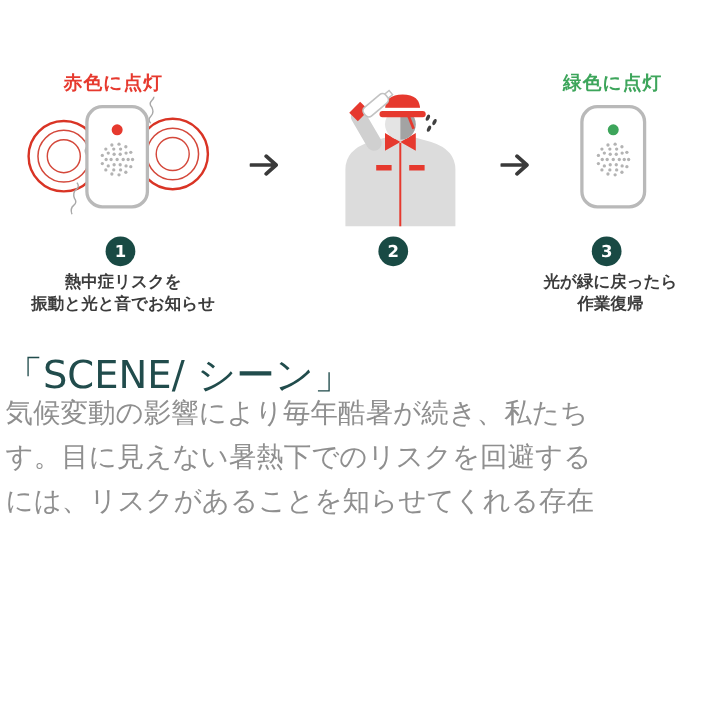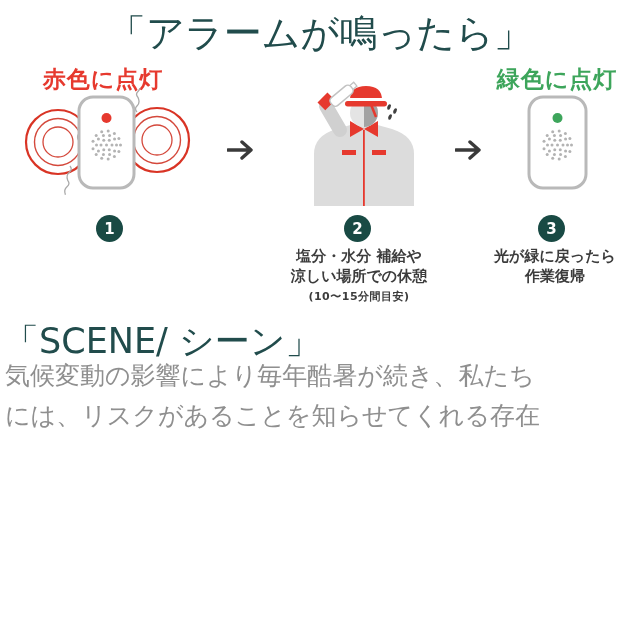--- a/index.html
+++ b/index.html
@@ -7,21 +7,21 @@
     position:relative;width:640px;height:640px;background:#ffffff;overflow:hidden;
     font-family:"DejaVu Sans","Liberation Sans",sans-serif;
   }
   h1,h2{margin:0;font-weight:400;}
   .title{
     position:absolute;top:8px;left:0;width:640px;text-align:center;
     font-size:38px;color:#214c4c;letter-spacing:0;
   }
   .status-label{
     position:absolute;top:64px;width:190px;text-align:center;
-    font-size:23px;font-weight:bold;letter-spacing:1px;
+    font-size:17px;font-weight:bold;letter-spacing:1px;
   }
   .status-red{left:8px;color:#e6392e;}
   .status-green{left:462px;color:#3da55b;}
   .illu{position:absolute;}
   .badge{
     position:absolute;top:215px;width:27px;height:27px;border-radius:50%;
     background:#194a44;color:#ffffff;font-size:15px;font-weight:bold;
     display:flex;align-items:center;justify-content:center;
   }
   .badge-1{left:96px;} .badge-2{left:344px;} .badge-3{left:538px;}
@@ -81,21 +81,20 @@
       </g>
       <g id="sound-waves" fill="none">
         <circle r="15" stroke="#d4483b" stroke-width="1.3"></circle>
         <circle r="23.5" stroke="#d4483b" stroke-width="1.4"></circle>
         <circle r="32" stroke="#d93425" stroke-width="2.2"></circle>
       </g>
       <path id="squiggle" fill="none" stroke="#a9a9a9" stroke-width="1.3" d="M0,0 q4,2 2,6 q-2,4 2,8 q4,2 2,6 q-2,4 2,8"></path>
     </defs>
   </svg>
 
-  <h1 class="title">「アラームが鳴ったら」</h1>
 
   <div class="status-label status-red">赤色に点灯</div>
   <div class="status-label status-green">緑色に点灯</div>
 
   <svg class="illu" style="left:15px;top:88px" width="190" height="115" viewBox="0 0 190 115">
     <g>
       <use href="#sound-waves" x="43" y="54"></use>
       <use href="#sound-waves" x="142" y="52"></use>
     </g>
     <g>
@@ -148,29 +147,29 @@
   <svg class="illu" style="left:518px;top:88px" width="80" height="115" viewBox="0 0 80 115">
     <rect x="11" y="9" width="57" height="91" rx="14" fill="#ffffff" stroke="#b9b9b9" stroke-width="3"></rect>
     <circle cx="39.5" cy="30" r="5" fill="#3da55b"></circle>
     <use href="#speaker-dots" x="39.5" y="57"></use>
   </svg>
 
   <div class="badge badge-1">1</div>
   <div class="badge badge-2">2</div>
   <div class="badge badge-3">3</div>
 
-  <div class="cap cap-2">
-    <div>塩分・水分 補給や</div>
-    <div>涼しい場所での休憩</div>
-    <div class="note">(10〜15分間目安)</div>
+  <div class="cap cap-1">
+    <div>熱中症リスクを</div>
+    <div>振動と光と音でお知らせ</div>
   </div>
   <div class="cap cap-3">
     <div>光が緑に戻ったら</div>
     <div>作業復帰</div>
   </div>
 
   <h2 class="scene-heading">「SCENE/ シーン」</h2>
   <div class="body-text">
     <div class="line">気候変動の影響により毎年酷暑が続き、私たち</div>
+    <div class="line">す。目に見えない暑熱下でのリスクを回避する</div>
     <div class="line">には、リスクがあることを知らせてくれる存在</div>
   </div>
 
 </div>
 
 </body></html>

